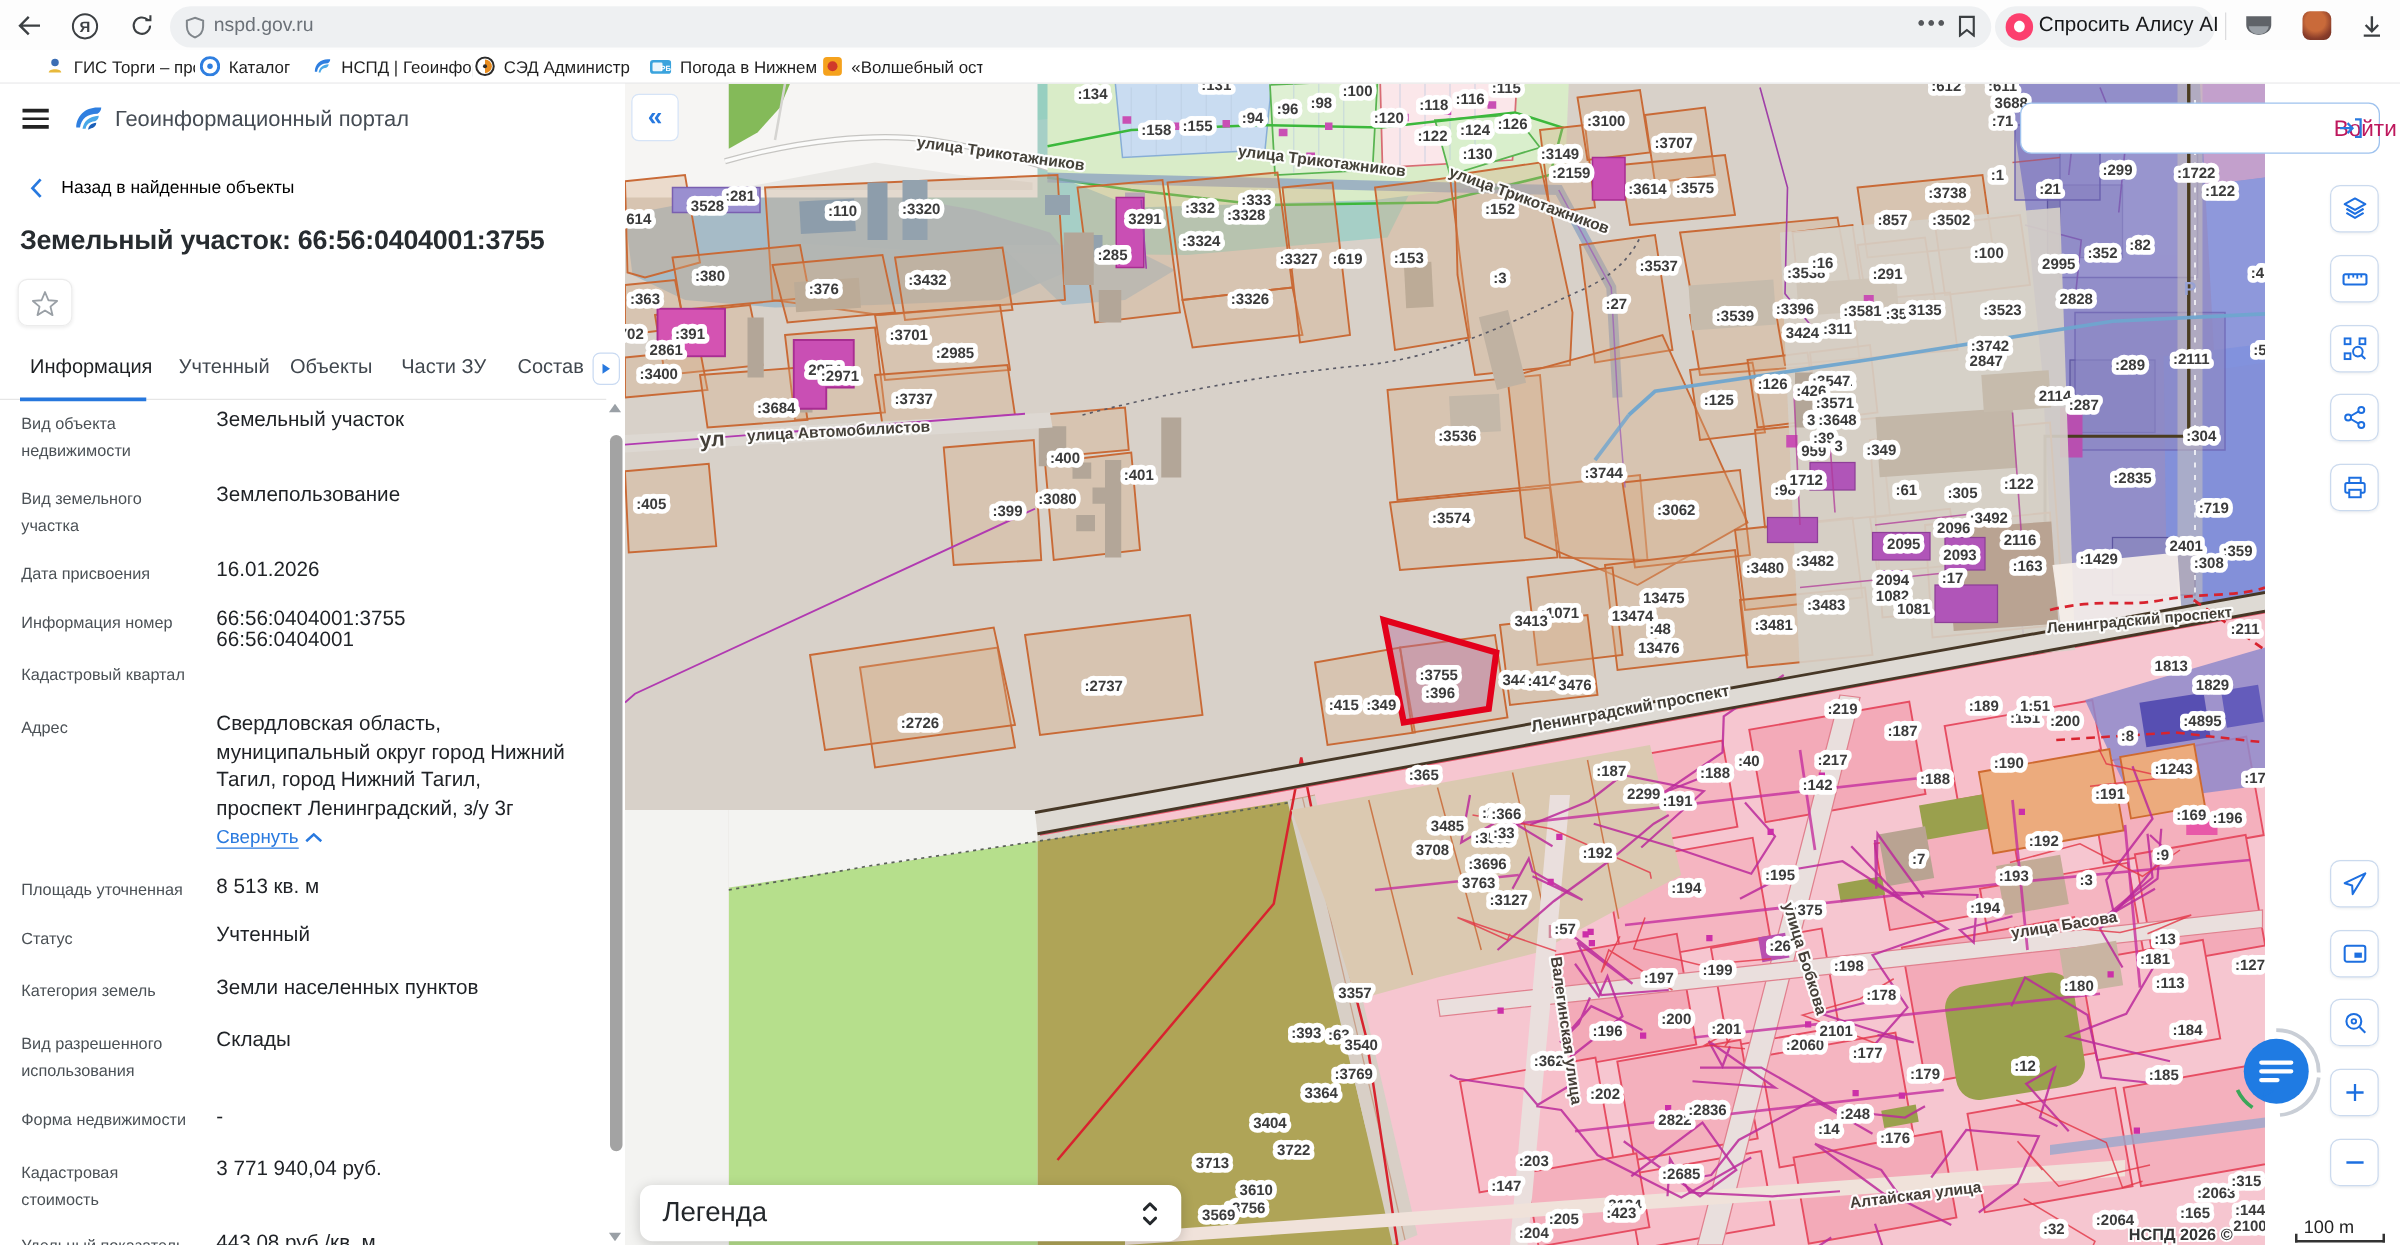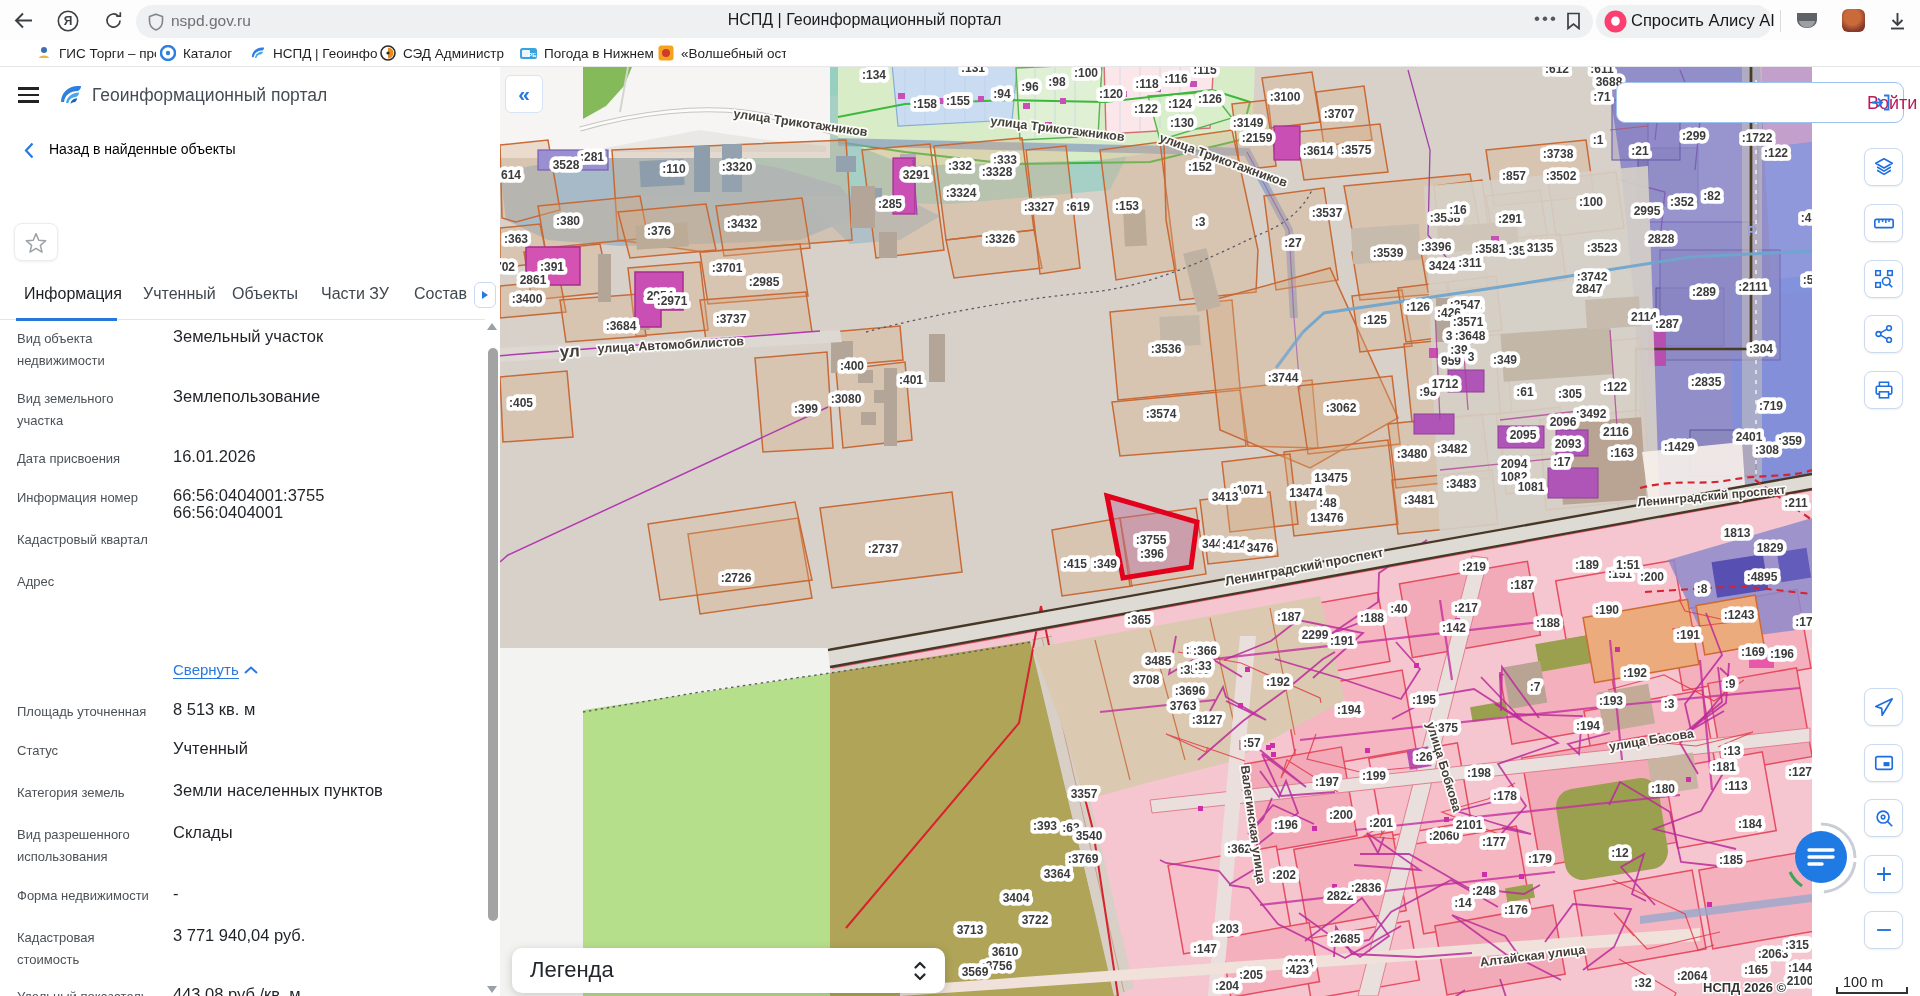--- a/index.html
+++ b/index.html
@@ -32,21 +32,20 @@
     </svg>
  <svg class="abs" style="left:103px;top:10px" width="21" height="21" viewBox="0 0 24 24">
       <path d="M19.5 12 a7.5 7.5 0 1 1 -2.2 -5.3" fill="none" stroke="#3c4043" stroke-width="1.9"></path>
       <path d="M19.8 2.5 V7 H15.2" fill="none" stroke="#3c4043" stroke-width="1.9"></path>
     </svg>
  <div class="addr"></div>
  <svg class="abs" style="left:148px;top:13px" width="16" height="18" viewBox="0 0 16 18">
       <path d="M8 1.2 L14.5 3.5 V8 C14.5 12.5 12 15.5 8 17 C4 15.5 1.5 12.5 1.5 8 V3.5 Z" fill="none" stroke="#80868b" stroke-width="1.6"></path>
     </svg>
  <div class="abs" style="left:171px;top:12px;font-size:15.5px;color:#6b7178">nspd.gov.ru</div>
- <div class="abs" style="left:136px;top:11px;width:1457px;text-align:center;font-size:16px;color:#1c1c1e">НСПД | Геоинформационный портал</div>
  <div class="abs" style="left:1534px;top:9px;font-size:17px;color:#55585c;letter-spacing:2px">•••</div>
  <svg class="abs" style="left:1566px;top:12px" width="15" height="18" viewBox="0 0 15 18">
       <path d="M2 1.5 h11 v15 l-5.5 -4.5 l-5.5 4.5 z" fill="none" stroke="#3c4043" stroke-width="1.7"></path>
     </svg>
  <div class="alice"></div>
  <svg class="abs" style="left:1604px;top:10px" width="23" height="23" viewBox="0 0 23 23">
       <circle cx="11.5" cy="11.5" r="11" fill="#fc3f6e"></circle>
       <path d="M11.5 6.5 C14 6.5 15.8 8.5 15.8 11 C15.8 14 13.8 15.8 11.5 15.8 C9 15.8 7.2 13.8 7.2 11.2 C7.2 8.6 9.2 6.5 11.5 6.5 Z" fill="#fff"></path>
     </svg>
  <div class="abs" style="left:1631px;top:11px;font-size:16.5px;color:#17181a">Спросить Алису AI</div>
@@ -681,20 +680,21 @@
  <div class="abs" style="left:58px;top:16px"><svg width="26" height="24" viewBox="0 0 26 24">
         <path d="M3 19 C3 10 10 3 20 3 L23 3 C23 5 22 7 20 8 C12 8 7 12 6 19 Z" fill="#2f7fe0"></path>
         <path d="M8 20 C9 14 13 10 21 9.5 C21 11.5 20 13 18 14 C13 14.5 11 17 10.5 20 Z" fill="#49a8e8"></path>
         <path d="M12.5 20.5 C13 17.5 15 15.6 19 15.2 C19 17 18 18.6 16 19.3 C14.5 19.7 13.5 20 13.2 20.5 Z" fill="#1b5fb8"></path>
       </svg></div>
  <div class="abs" style="left:92px;top:18px;font-size:17.5px;color:#454c54">Геоинформационный портал</div>
  <svg class="abs" style="left:24px;top:75px" width="10" height="17" viewBox="0 0 10 17">
       <path d="M8.5 1.5 L2 8.5 L8.5 15.5" fill="none" stroke="#2879df" stroke-width="2.2"></path>
     </svg>
  <div class="abs" style="left:49px;top:74px;font-size:14px;color:#000000">Назад в найденные объекты</div>
+ <div class="abs" style="left:16px;top:113px;font-size:21.5px;font-weight:700;color:#272c30;letter-spacing:-.2px">Земельный участок: 66:56:0404001:3755</div>
  <div class="abs" style="left:14px;top:156px;width:44px;height:38px;border:1px solid #ececec;border-radius:8px;box-shadow:0 1px 3px rgba(0,0,0,.07);display:flex;align-items:center;justify-content:center">
   <svg width="22" height="21" viewBox="0 0 24 23">
         <path d="M12 1.8 L15 9 L22.6 9.6 L16.8 14.6 L18.6 22 L12 18 L5.4 22 L7.2 14.6 L1.4 9.6 L9 9 Z" fill="none" stroke="#9aa0a6" stroke-width="1.6" stroke-linejoin="round"></path>
       </svg>
  </div>
  <div class="tabs">
   <span class="abs" style="left:24px;color:#1d2023">Информация</span>
   <span class="abs" style="left:143px">Учтенный</span>
   <span class="abs" style="left:232px">Объекты</span>
   <span class="abs" style="left:321px">Части ЗУ</span>
@@ -712,20 +712,21 @@
     <div class="row-val" style="top:258px">Земельный участок</div>
  <div class="row-label" style="top:321px">Вид земельного участка</div>
     <div class="row-val" style="top:318px">Землепользование</div>
  <div class="row-label" style="top:381px">Дата присвоения</div>
     <div class="row-val" style="top:378px">16.01.2026</div>
  <div class="row-label" style="top:420px">Информация номер</div>
     <div class="row-val" style="top:417px">66:56:0404001:3755</div>
  <div class="row-label" style="top:462px">Кадастровый квартал</div>
     <div class="row-val" style="top:434px">66:56:0404001</div>
  <div class="row-label" style="top:504px">Адрес</div>
+    <div class="row-val" style="top:501px">Свердловская область, муниципальный округ город Нижний Тагил, город Нижний Тагил, проспект Ленинградский, з/у 3г</div>
  <div class="abs" style="left:173px;top:594px;font-size:15px;color:#2879df;border-bottom:1px solid #2879df;height:18px">Свернуть</div>
  <svg class="abs" style="left:244px;top:599px" width="14" height="8" viewBox="0 0 14 8">
       <path d="M1 7 L7 1.5 L13 7" fill="none" stroke="#2879df" stroke-width="2"></path>
     </svg>
  <div class="row-label" style="top:634px">Площадь уточненная</div>
     <div class="row-val" style="top:631px">8 513 кв. м</div>
  <div class="row-label" style="top:673px">Статус</div>
     <div class="row-val" style="top:670px">Учтенный</div>
  <div class="row-label" style="top:715px">Категория земель</div>
     <div class="row-val" style="top:712px">Земли населенных пунктов</div>

